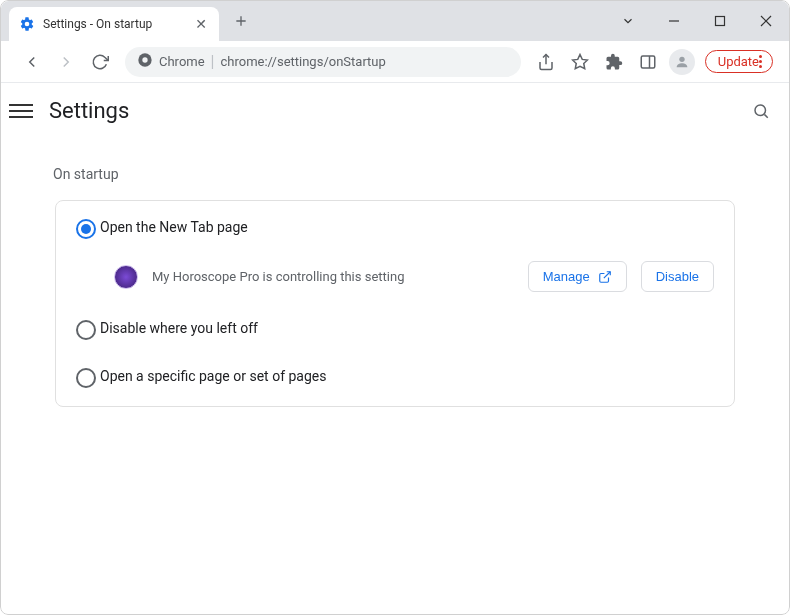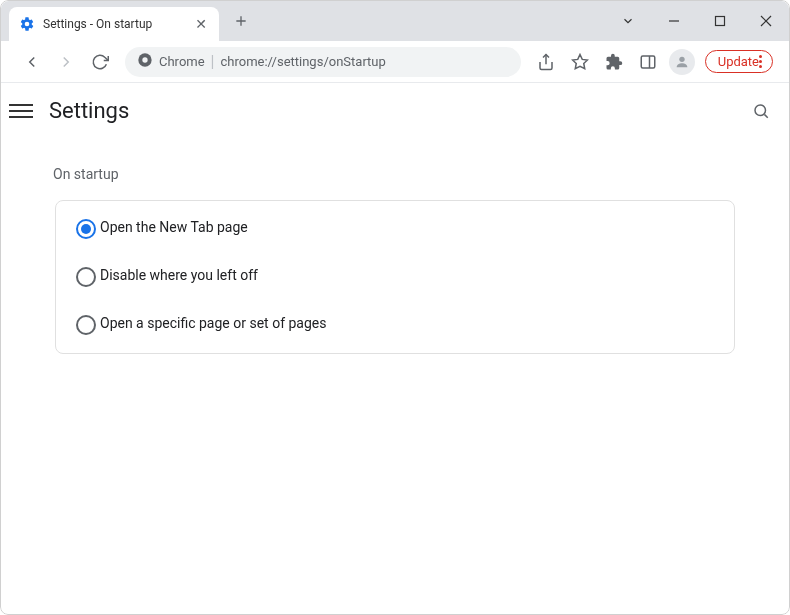--- a/index.html
+++ b/index.html
@@ -185,20 +185,35 @@
     </div>
   </div>
 
   <div class="content">
     <div class="section-title">On startup</div>
     <div class="card">
       <div class="option-row">
         <span class="radio selected"></span>
         <span class="option-label">Open the New Tab page</span>
       </div>
+      <div class="controlled-row">
+        <span class="ext-icon"></span>
+        <span class="controlled-text">My Horoscope Pro is controlling this setting</span>
+        <button class="pill-btn">
+          <span>Manage</span>
+          <svg viewBox="0 0 24 24" fill="none" stroke="#1a73e8" stroke-width="2">
+              <path d="M18 13v6a2 2 0 0 1-2 2H5a2 2 0 0 1-2-2V8a2 2 0 0 1 2-2h6"></path>
+              <polyline points="15 3 21 3 21 9"></polyline>
+              <line x1="10" y1="14" x2="21" y2="3"></line>
+            </svg>
+        </button>
+        <button class="pill-btn">
+          <span>Disable</span>
+        </button>
+      </div>
       <div class="option-row">
         <span class="radio"></span>
         <span class="option-label">Disable where you left off</span>
       </div>
       <div class="option-row">
         <span class="radio"></span>
         <span class="option-label">Open a specific page or set of pages</span>
       </div>
     </div>
   </div>

